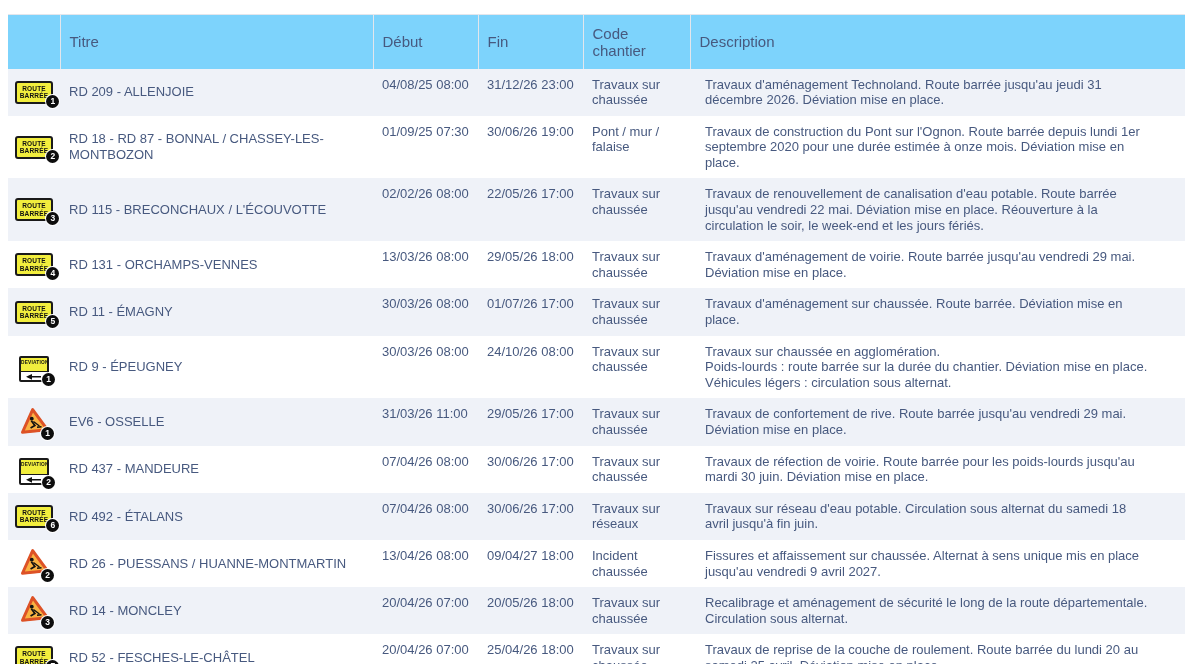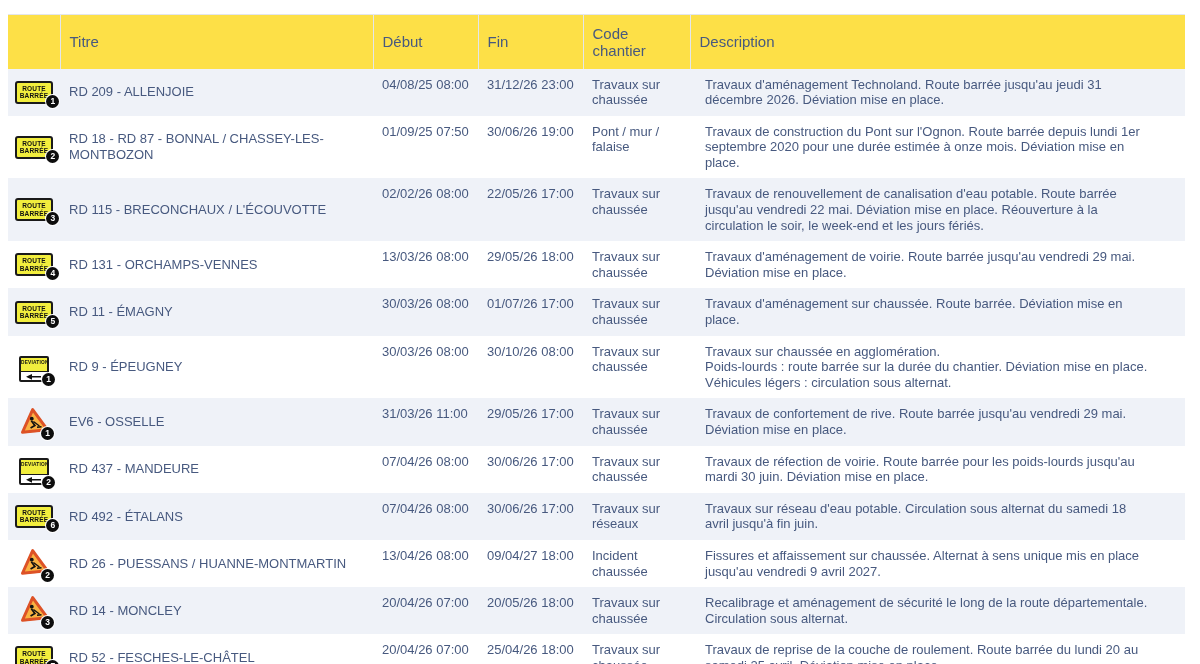--- a/index.html
+++ b/index.html
@@ -22,21 +22,21 @@
   col.c-desc  { width: auto; }
 
   thead th {
     height: 54px;
     font-weight: 400;
     font-size: 15px;
     text-align: left;
     vertical-align: middle;
     padding: 4px 10px 4px 9px;
     color: #47597f;
-    background: #fde047;
+    background: #7dd3fc;
     border-left: 1px solid #e3e6ec;
   }
   thead th:first-child { border-left: none; }
 
   tbody tr:nth-child(odd) { background: #eff2f8; }
   tbody tr:nth-child(even) { background: #ffffff; }
 
   tbody td {
     font-size: 13px;
     line-height: 1.2;
@@ -156,21 +156,21 @@
         <span class="sign-route-barree">
           <span>ROUTE</span>
           <span>BARRÉE</span>
         </span>
         <span class="badge">2</span>
       </span>
       
       
     </td>
     <td class="cell-titre">RD 18 - RD 87 - BONNAL / CHASSEY-LES-MONTBOZON</td>
-    <td class="cell-debut">01/09/25 07:50</td>
+    <td class="cell-debut">01/09/25 07:30</td>
     <td class="cell-fin">30/06/26 19:00</td>
     <td class="cell-code">Pont / mur / falaise</td>
     <td class="cell-desc">Travaux de construction du Pont sur l'Ognon. Route barrée depuis lundi 1er septembre 2020 pour une durée estimée à onze mois. Déviation mise en place.</td>
   </tr>
         <tr>
     <td class="cell-icon">
       <span class="icon-box">
         <span class="sign-route-barree">
           <span>ROUTE</span>
           <span>BARRÉE</span>
@@ -233,21 +233,21 @@
               <path d="M15 0 L15 3 L6 3 L6 1 L0 3.8 L6 6.8 L6 4.6 L15 4.6 Z" fill="#111"></path>
             </svg>
           </span>
         </span>
         <span class="badge">1</span>
       </span>
       
     </td>
     <td class="cell-titre">RD 9 - ÉPEUGNEY</td>
     <td class="cell-debut">30/03/26 08:00</td>
-    <td class="cell-fin">30/10/26 08:00</td>
+    <td class="cell-fin">24/10/26 08:00</td>
     <td class="cell-code">Travaux sur chaussée</td>
     <td class="cell-desc">Travaux sur chaussée en agglomération.
 Poids-lourds : route barrée sur la durée du chantier. Déviation mise en place.
 Véhicules légers : circulation sous alternat.</td>
   </tr>
         <tr>
     <td class="cell-icon">
       
       
       <span class="icon-box">

